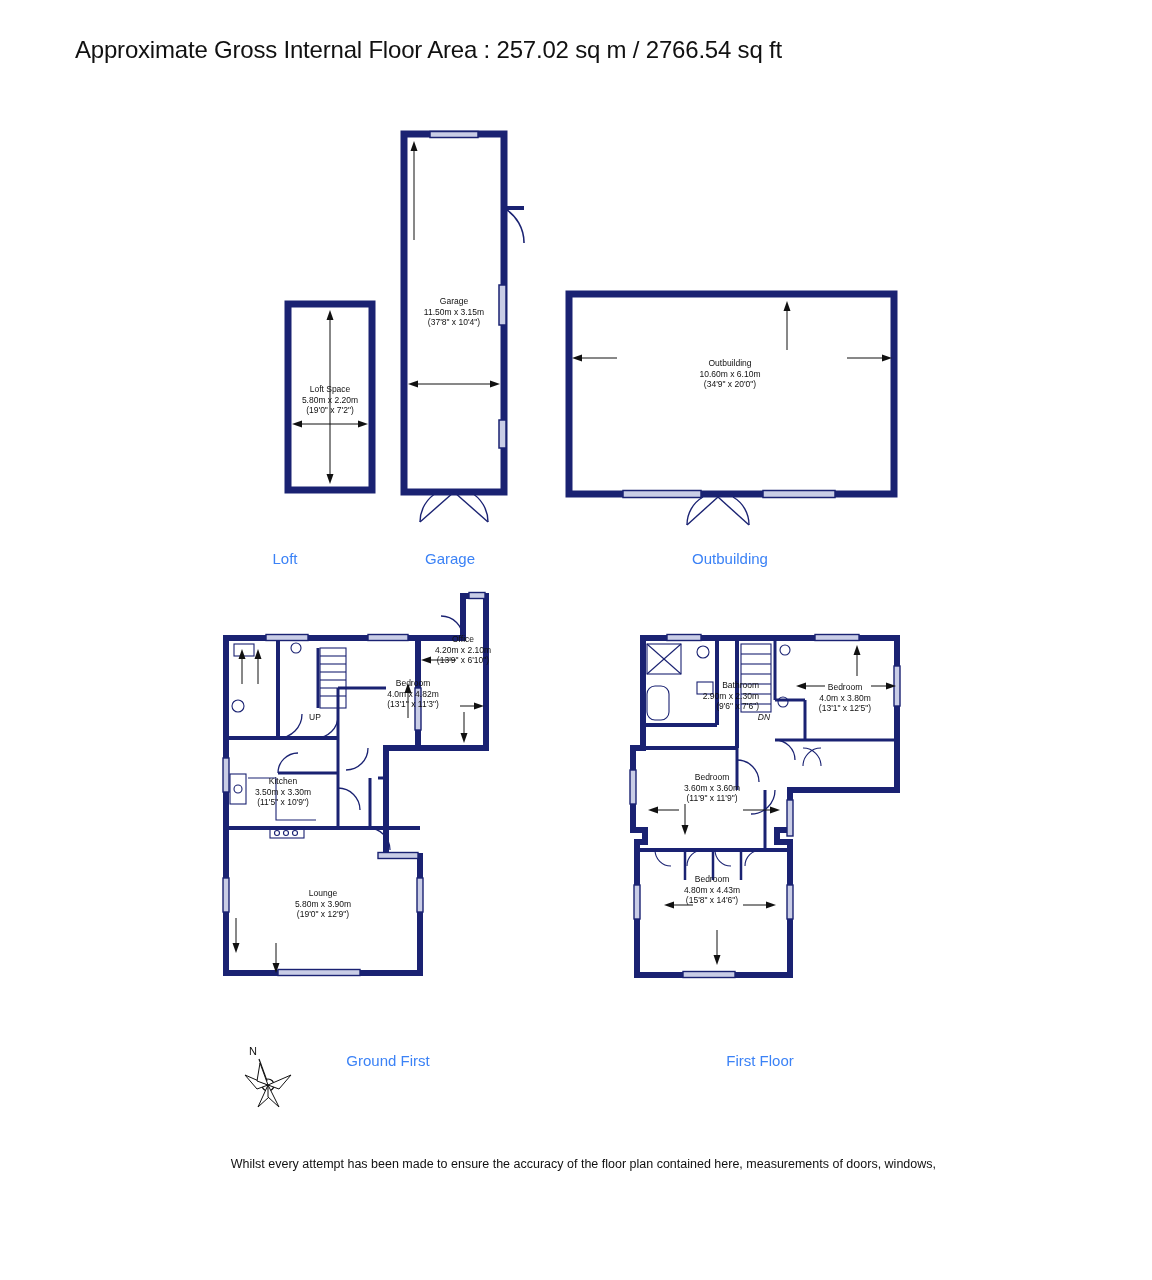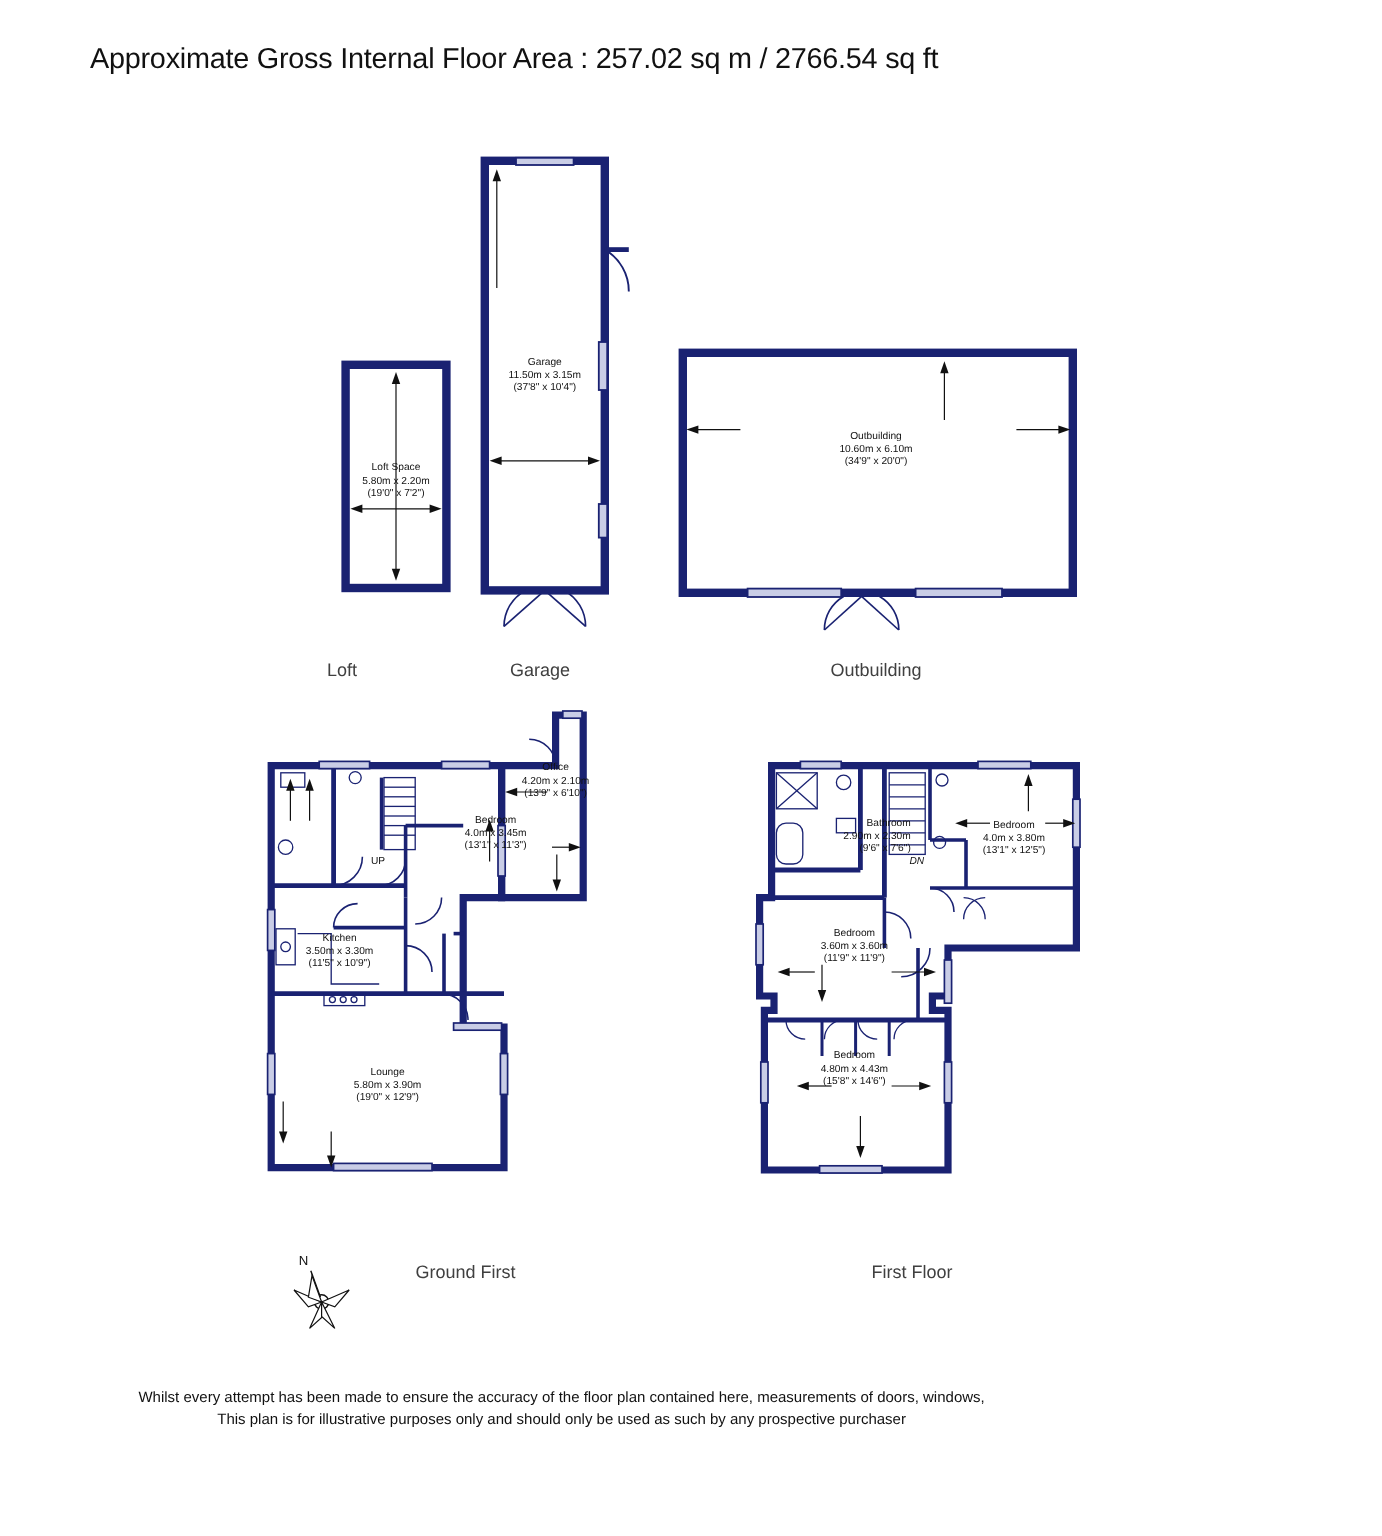--- a/index.html
+++ b/index.html
@@ -1,21 +1,21 @@
 <!DOCTYPE html>
 <html><head>
 <meta charset="utf-8">
 <style>
   html,body{margin:0;padding:0;background:#ffffff;}
   body{width:1152px;height:1280px;position:relative;font-family:"Liberation Sans",sans-serif;color:#000;}
   .title{position:absolute;left:75px;top:36px;font-size:24px;font-weight:400;letter-spacing:-0.2px;color:#111;}
   .plan{position:absolute;}
   .room-label{position:absolute;text-align:center;font-size:8.5px;line-height:1.25;color:#111;white-space:nowrap;}
-  .floor-name{position:absolute;font-size:15px;color:#404040;text-align:center;}
-  .footer{position:absolute;left:0;width:936px;text-align:center;font-size:12.5px;line-height:1.55;color:#111;}
+  .floor-name{position:absolute;font-size:15px;color:#3b82f6;text-align:center;}
+  .footer{position:absolute;left:0;width:936px;text-align:right;font-size:12.5px;line-height:1.55;color:#111;}
   .compass{position:absolute;}
   svg{display:block;overflow:visible;}
   .dimline{stroke:#111;stroke-width:1;}
 </style>
 </head>
 <body>
 
 <div class="title">Approximate Gross Internal Floor Area : 257.02 sq m / 2766.54 sq ft</div>
 
 <div class="plan" style="left:240px;top:300px;width:100px;height:200px;margin-left:44px;">
@@ -175,21 +175,21 @@
     <polygon points="246,155 242.5,145 249.5,145" fill="#111"></polygon>
   </svg>
 
   <div class="room-label" style="left:190px;top:46px;width:110px;">
     <span>Office</span><br>
     <span>4.20m x 2.10m</span><br>
     <span>(13'9" x 6'10")</span>
   </div>
   <div class="room-label" style="left:140px;top:90px;width:110px;">
     <span>Bedroom</span><br>
-    <span>4.0m x 3.45m</span><br>
+    <span>4.0m x 4.82m</span><br>
     <span>(13'1" x 11'3")</span>
   </div>
   <div class="room-label" style="left:10px;top:188px;width:110px;">
     <span>Kitchen</span><br>
     <span>3.50m x 3.30m</span><br>
     <span>(11'5" x 10'9")</span>
   </div>
   <div class="room-label" style="left:50px;top:300px;width:110px;">
     <span>Lounge</span><br>
     <span>5.80m x 3.90m</span><br>
@@ -314,14 +314,13 @@
     <path d="M33,40 L10,30 L22,44 Z" fill="#fff" stroke="#111" stroke-width="1"></path>
     <path d="M33,40 L56,30 L44,44 Z" fill="#fff" stroke="#111" stroke-width="1"></path>
     <path d="M33,40 L22,36 L25,18 Z" fill="#fff" stroke="#111" stroke-width="1"></path>
     <path d="M33,40 L23,62 L34,52 Z" fill="#fff" stroke="#111" stroke-width="1"></path>
     <path d="M33,40 L44,62 L33,52 Z" fill="#fff" stroke="#111" stroke-width="1"></path>
   </svg>
 </div>
 
 <div class="footer" style="top:1155px;">
   <div>Whilst every attempt has been made to ensure the accuracy of the floor plan contained here, measurements of doors, windows,</div>
-  <div>This plan is for illustrative purposes only and should only be used as such by any prospective purchaser</div>
 </div>
 
 </body></html>

